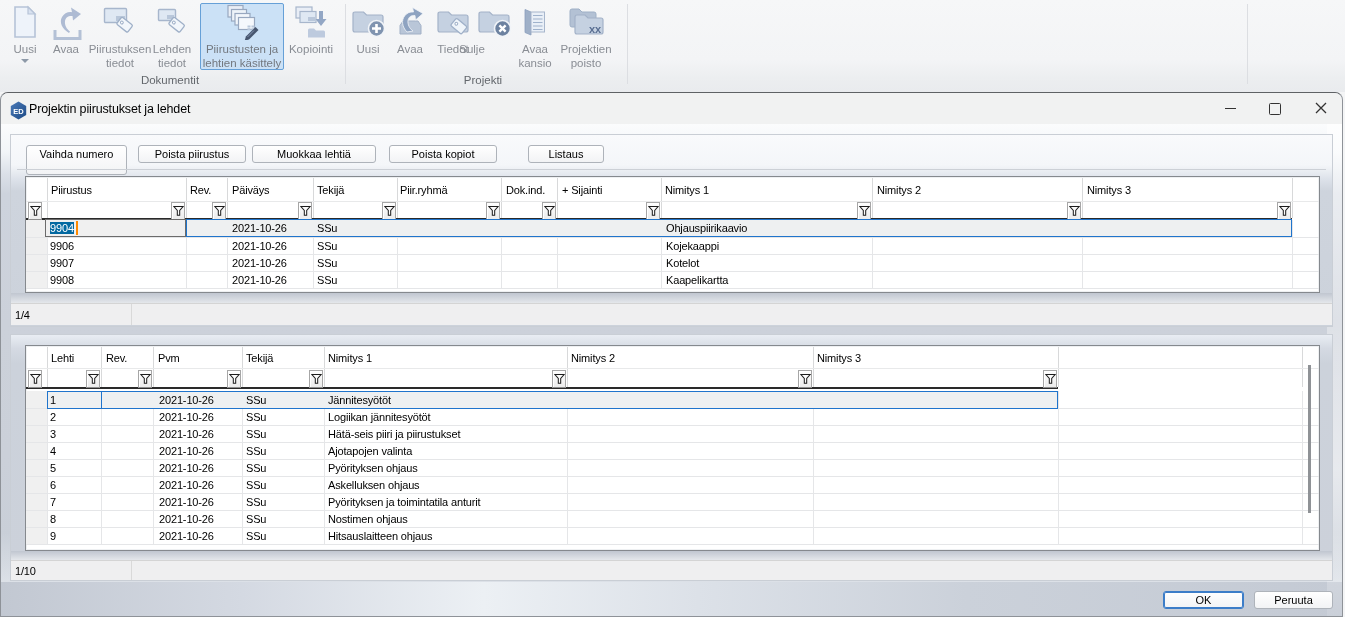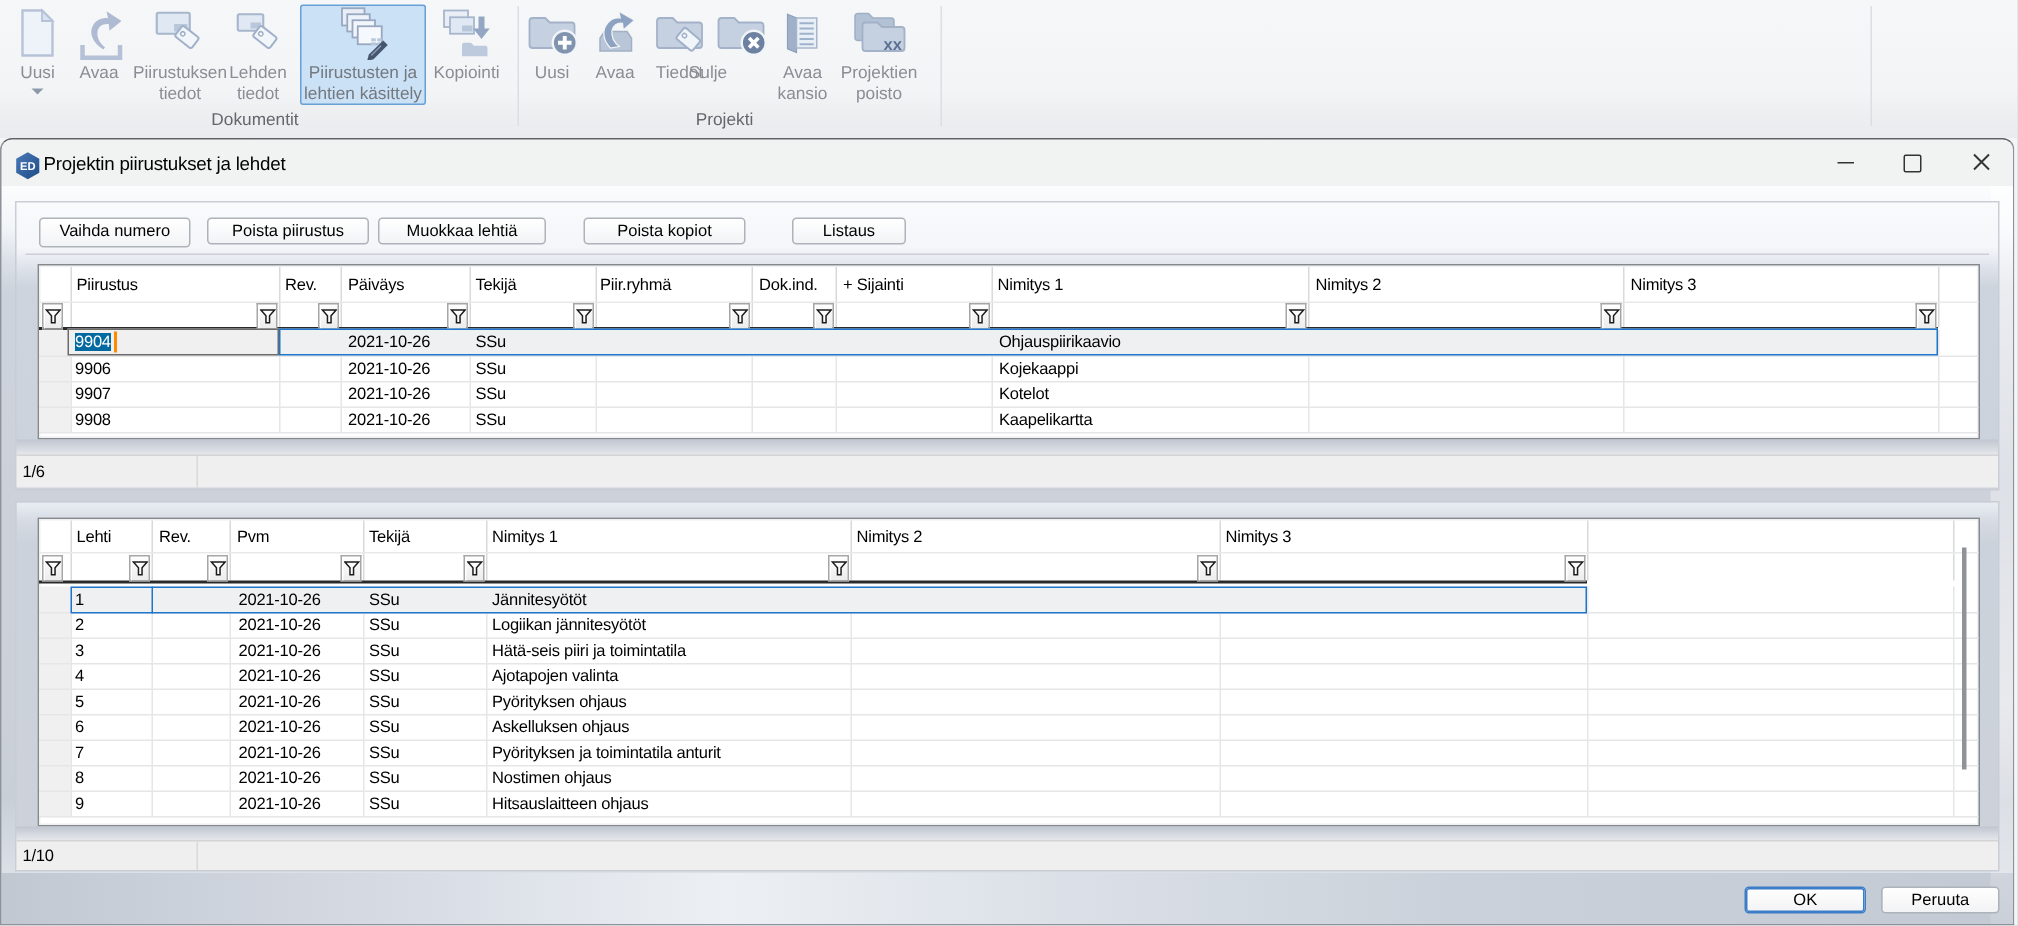--- a/index.html
+++ b/index.html
@@ -142,23 +142,23 @@
     </svg>
 <div class="tx" style="left:28px;top:10px;font-size:12.5px">Projektin piirustukset ja lehdet</div>
 <div class="ab" style="left:1224px;top:15px;width:11px;height:1px;background:#333"></div>
 <div class="ab" style="left:1268px;top:10px;width:10px;height:10px;border:1.3px solid #333;border-radius:1.5px"></div>
 <svg class="ab" style="left:1314px;top:9px" width="12" height="12">
       <path d="M1,1 L11,11 M11,1 L1,11" stroke="#333" stroke-width="1.3"></path>
     </svg>
 </div>
 
 <div class="panel" style="left:10px;top:134px;width:1323px;height:193px;background:linear-gradient(180deg,#f9fafc 0,#f4f6f9 30px,#dde2ea 44px,#ced4dd 56px,#ccd2db 100%)"></div>
-<div class="btn" style="left:26px;top:145px;width:101px;height:20px;line-height:16px">Vaihda numero</div>
+<div class="btn" style="left:26px;top:145px;width:101px;height:30px;line-height:16px">Vaihda numero</div>
 <div class="btn" style="left:138px;top:145px;width:108px;height:18px;line-height:16px">Poista piirustus</div>
-<div class="btn" style="left:252px;top:145px;width:112px;height:18px;line-height:16px">Muokkaa lehtiä</div>
+<div class="btn" style="left:252px;top:145px;width:124px;height:18px;line-height:16px">Muokkaa lehtiä</div>
 <div class="btn" style="left:389px;top:145px;width:108px;height:18px;line-height:16px">Poista kopiot</div>
 <div class="btn" style="left:528px;top:145px;width:76px;height:18px;line-height:16px">Listaus</div>
 <div class="hl" style="left:17px;top:169px;width:1309px;background:#ccd0d6"></div>
 
 <div class="grid" style="left:25px;top:176px;width:1295px;height:117px"></div>
 <div class="tx" style="left:51px;top:184px">Piirustus</div>
 <div class="tx" style="left:190px;top:184px">Rev.</div>
 <div class="tx" style="left:232px;top:184px">Päiväys</div>
 <div class="tx" style="left:317px;top:184px">Tekijä</div>
 <div class="tx" style="left:400px;top:184px">Piir.ryhmä</div>
@@ -267,21 +267,21 @@
 <div class="tx" style="left:232px;top:257px">2021-10-26</div>
 <div class="tx" style="left:317px;top:257px">SSu</div>
 <div class="tx" style="left:666px;top:257px">Kotelot</div>
 <div class="tx" style="left:50px;top:274px">9908</div>
 <div class="tx" style="left:232px;top:274px">2021-10-26</div>
 <div class="tx" style="left:317px;top:274px">SSu</div>
 <div class="tx" style="left:666px;top:274px">Kaapelikartta</div>
 <div class="ab" style="left:11px;top:293px;width:1321px;height:10px;background:linear-gradient(180deg,#c0c6d0,#e4e7eb)"></div>
 <div class="ab" style="left:11px;top:303px;width:1321px;height:22px;background:#efeff0;border-top:1px solid #d4d4d4;box-sizing:border-box"></div>
 <div class="vl" style="left:131px;top:304px;height:21px;background:#d9d9d9"></div>
-<div class="tx" style="left:15px;top:309px">1/6</div>
+<div class="tx" style="left:15px;top:309px">1/4</div>
 
 <div class="panel" style="left:10px;top:334px;width:1323px;height:247px;background:linear-gradient(180deg,#e9edf3 0,#d4d9e2 14px,#ccd2db 28px,#ccd1da 100%)"></div>
 <div class="grid" style="left:25px;top:345px;width:1295px;height:206px"></div>
 <div class="tx" style="left:51px;top:352px">Lehti</div>
 <div class="tx" style="left:106px;top:352px">Rev.</div>
 <div class="tx" style="left:158px;top:352px">Pvm</div>
 <div class="tx" style="left:246px;top:352px">Tekijä</div>
 <div class="tx" style="left:328px;top:352px">Nimitys 1</div>
 <div class="tx" style="left:571px;top:352px">Nimitys 2</div>
 <div class="tx" style="left:817px;top:352px">Nimitys 3</div>
@@ -362,21 +362,21 @@
 <div class="tx" style="left:159px;top:394px">2021-10-26</div>
 <div class="tx" style="left:246px;top:394px">SSu</div>
 <div class="tx" style="left:328px;top:394px">Jännitesyötöt</div>
 <div class="tx" style="left:50px;top:411px">2</div>
 <div class="tx" style="left:159px;top:411px">2021-10-26</div>
 <div class="tx" style="left:246px;top:411px">SSu</div>
 <div class="tx" style="left:328px;top:411px">Logiikan jännitesyötöt</div>
 <div class="tx" style="left:50px;top:428px">3</div>
 <div class="tx" style="left:159px;top:428px">2021-10-26</div>
 <div class="tx" style="left:246px;top:428px">SSu</div>
-<div class="tx" style="left:328px;top:428px">Hätä-seis piiri ja toimintatila</div>
+<div class="tx" style="left:328px;top:428px">Hätä-seis piiri ja piirustukset</div>
 <div class="tx" style="left:50px;top:445px">4</div>
 <div class="tx" style="left:159px;top:445px">2021-10-26</div>
 <div class="tx" style="left:246px;top:445px">SSu</div>
 <div class="tx" style="left:328px;top:445px">Ajotapojen valinta</div>
 <div class="tx" style="left:50px;top:462px">5</div>
 <div class="tx" style="left:159px;top:462px">2021-10-26</div>
 <div class="tx" style="left:246px;top:462px">SSu</div>
 <div class="tx" style="left:328px;top:462px">Pyörityksen ohjaus</div>
 <div class="tx" style="left:50px;top:479px">6</div>
 <div class="tx" style="left:159px;top:479px">2021-10-26</div>

